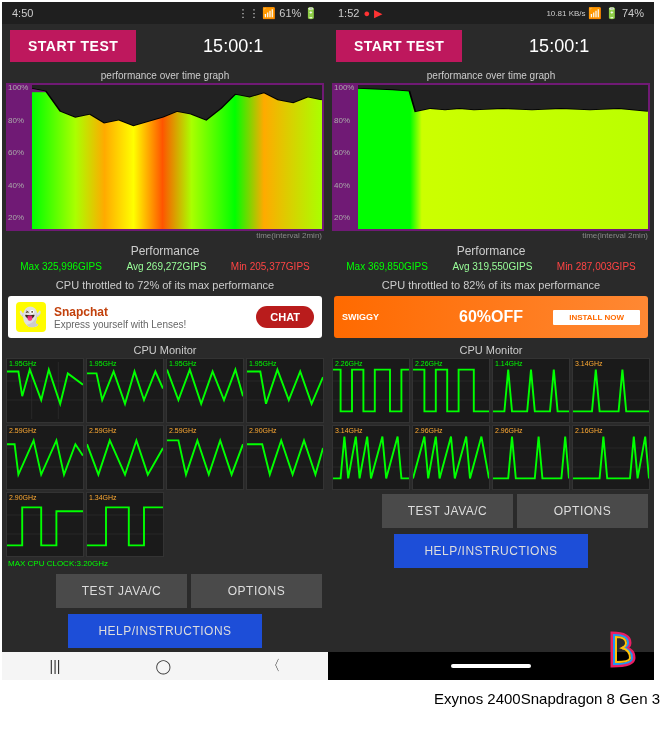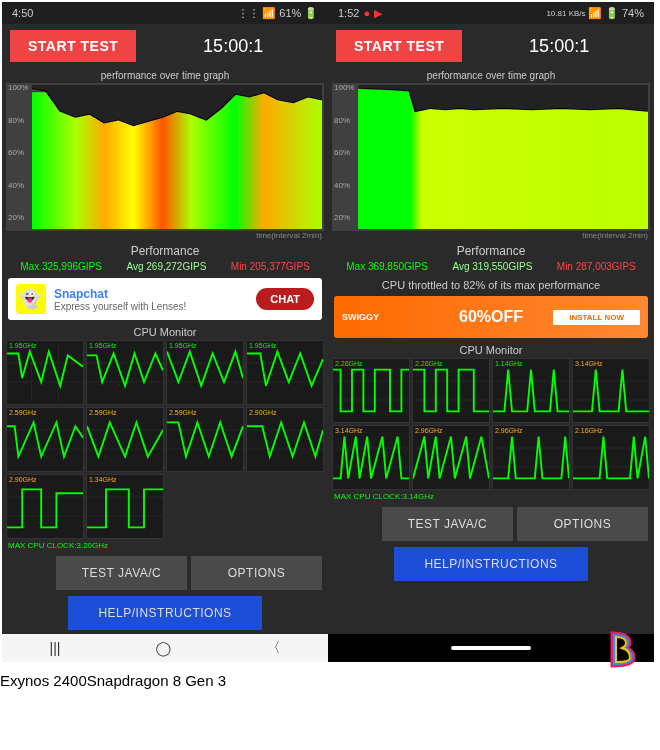--- a/index.html
+++ b/index.html
@@ -34,21 +34,21 @@
   }
   .status-left { display: flex; align-items: center; gap: 4px; }
   .status-right { display: flex; align-items: center; gap: 3px; }
   .top-row {
     display: flex;
     align-items: center;
     padding: 6px 8px;
     gap: 10px;
   }
   .start-btn {
-    background: #ef4444;
+    background: #be185d;
     color: #fff;
     border: none;
     padding: 8px 18px;
     font-size: 14px;
     font-weight: bold;
     letter-spacing: 0.5px;
   }
   .timer {
     color: #fff;
     font-size: 18px;
@@ -56,21 +56,21 @@
     text-align: center;
   }
   .graph-title {
     color: #ccc;
     font-size: 10px;
     text-align: center;
     padding: 2px 0;
   }
   .perf-graph {
     height: 148px;
-    background: #404040;
+    background: #701a75;
     position: relative;
     margin: 0 4px;
   }
   .y-labels {
     position: absolute;
     left: 2px;
     top: 0;
     bottom: 0;
     width: 24px;
     font-size: 8px;
@@ -128,21 +128,21 @@
     height: 30px;
     background: #fffc00;
     border-radius: 4px;
     margin-right: 8px;
     display: flex;
     align-items: center;
     justify-content: center;
     font-size: 18px;
   }
   .snap-text { flex: 1; }
-  .snap-text .t1 { font-size: 12px; font-weight: bold; color: #3b82f6; }
+  .snap-text .t1 { font-size: 12px; font-weight: bold; color: #c2410c; }
   .snap-text .t2 { font-size: 10px; color: #666; }
   .chat-btn {
     background: #b91c1c;
     color: #fff;
     border-radius: 14px;
     padding: 5px 14px;
     font-size: 11px;
     font-weight: bold;
   }
   .ad-swiggy {
@@ -232,21 +232,21 @@
   .nav-samsung { background: #f5f5f5; color: #333; font-size: 14px; }
   .nav-pixel { background: #000; }
   .nav-pill {
     width: 80px;
     height: 4px;
     background: #fff;
     border-radius: 2px;
   }
   .captions {
     display: flex;
-    justify-content: flex-start;
+    justify-content: flex-end;
     padding: 8px 0;
     font-size: 15px;
     color: #000;
   }
   .logo-b {
     position: absolute;
     right: 18px;
     bottom: 82px;
     width: 40px;
     height: 40px;
@@ -309,20 +309,21 @@
     <div class="time-label">time(interval 2min)</div>
 
     <div class="perf-section">
       <div class="perf-title">Performance</div>
       <div class="perf-stats">
         <span class="stat-max">Max 325,996GIPS</span>
         <span class="stat-avg">Avg 269,272GIPS</span>
         <span class="stat-min">Min 205,377GIPS</span>
       </div>
     </div>
+    <div class="throttle">CPU throttled to 72% of its max performance</div>
 
     <div class="ad-banner ad-snapchat">
       <div class="snap-icon">👻</div>
       <div class="snap-text">
         <div class="t1">Snapchat</div>
         <div class="t2">Express yourself with Lenses!</div>
       </div>
       <div class="chat-btn">CHAT</div>
     </div>
 
@@ -592,21 +593,20 @@
           <span class="cpu-freq orange">2.16GHz</span>
           <svg viewBox="0 0 40 30" width="100%" height="100%">
             <g stroke="#333" stroke-width="0.3">
               <line x1="0" y1="10" x2="40" y2="10"></line>
               <line x1="0" y1="20" x2="40" y2="20"></line>
             </g>
             <polyline points="0,26 14,26 16,4 18,26 30,26 32,4 34,26 38,4 40,26" fill="none" stroke="#0f0" stroke-width="1"></polyline>
           </svg>
         </div>
     </div>
-    <div class="max-clock">MAX CPU CLOCK:3.14GHz</div>
 
     <div class="btn-row">
       <button class="action-btn">TEST JAVA/C</button>
       <button class="action-btn">OPTIONS</button>
     </div>
     <div class="help-row">
       <button class="help-btn">HELP/INSTRUCTIONS</button>
     </div>
 
     <div style="flex:1"></div>

